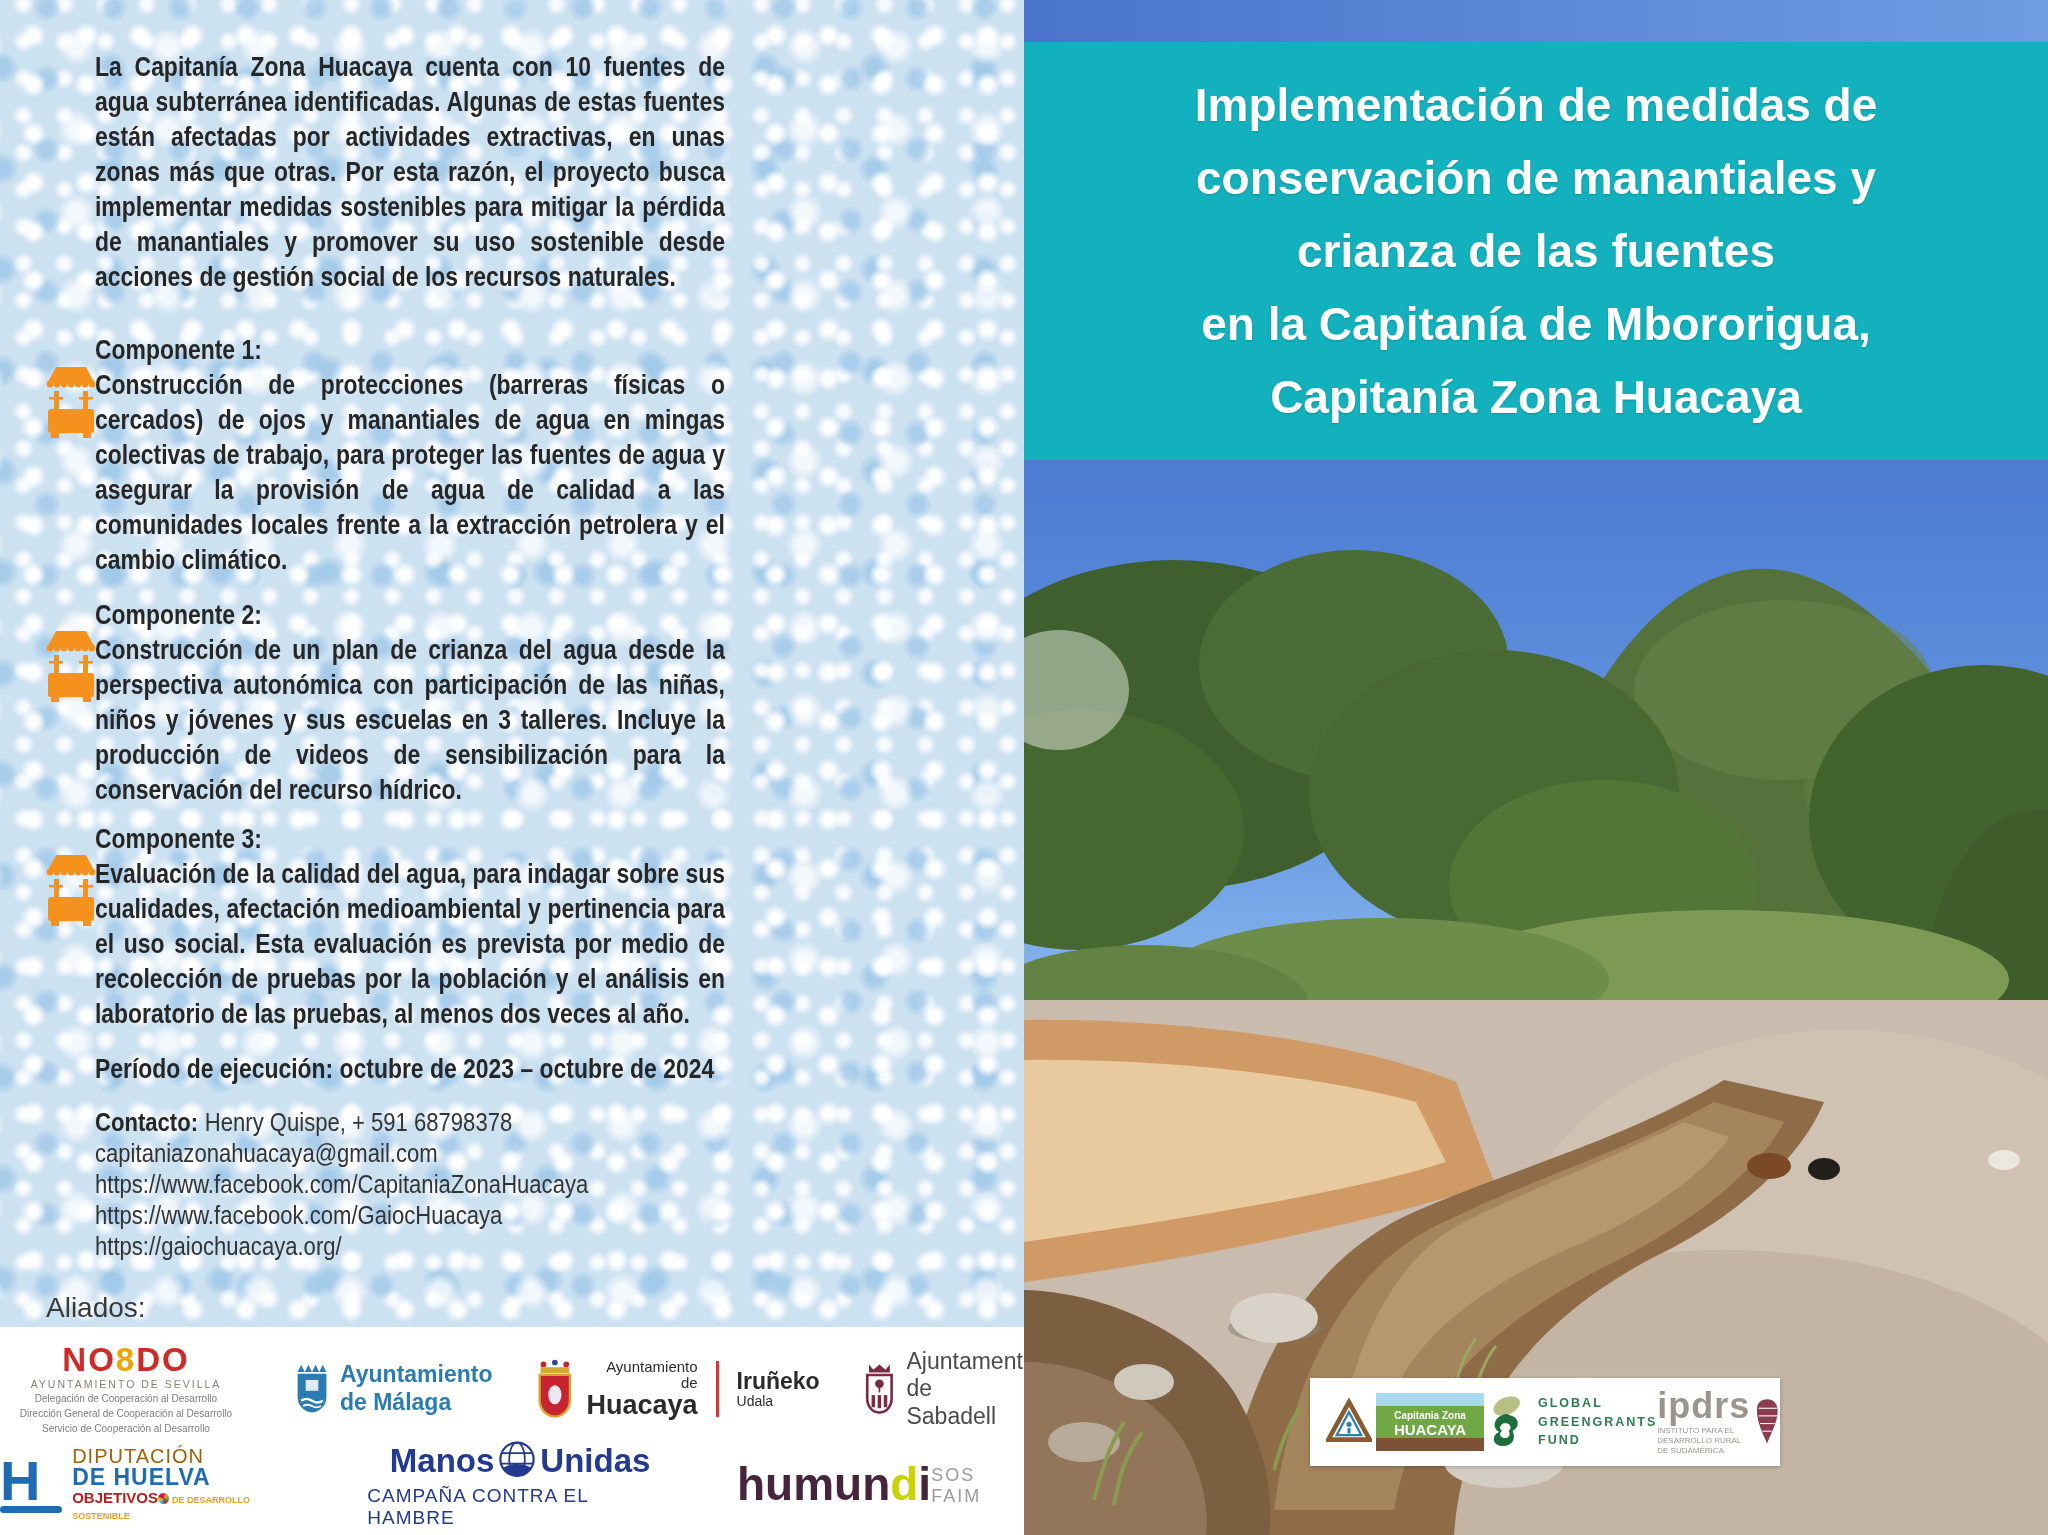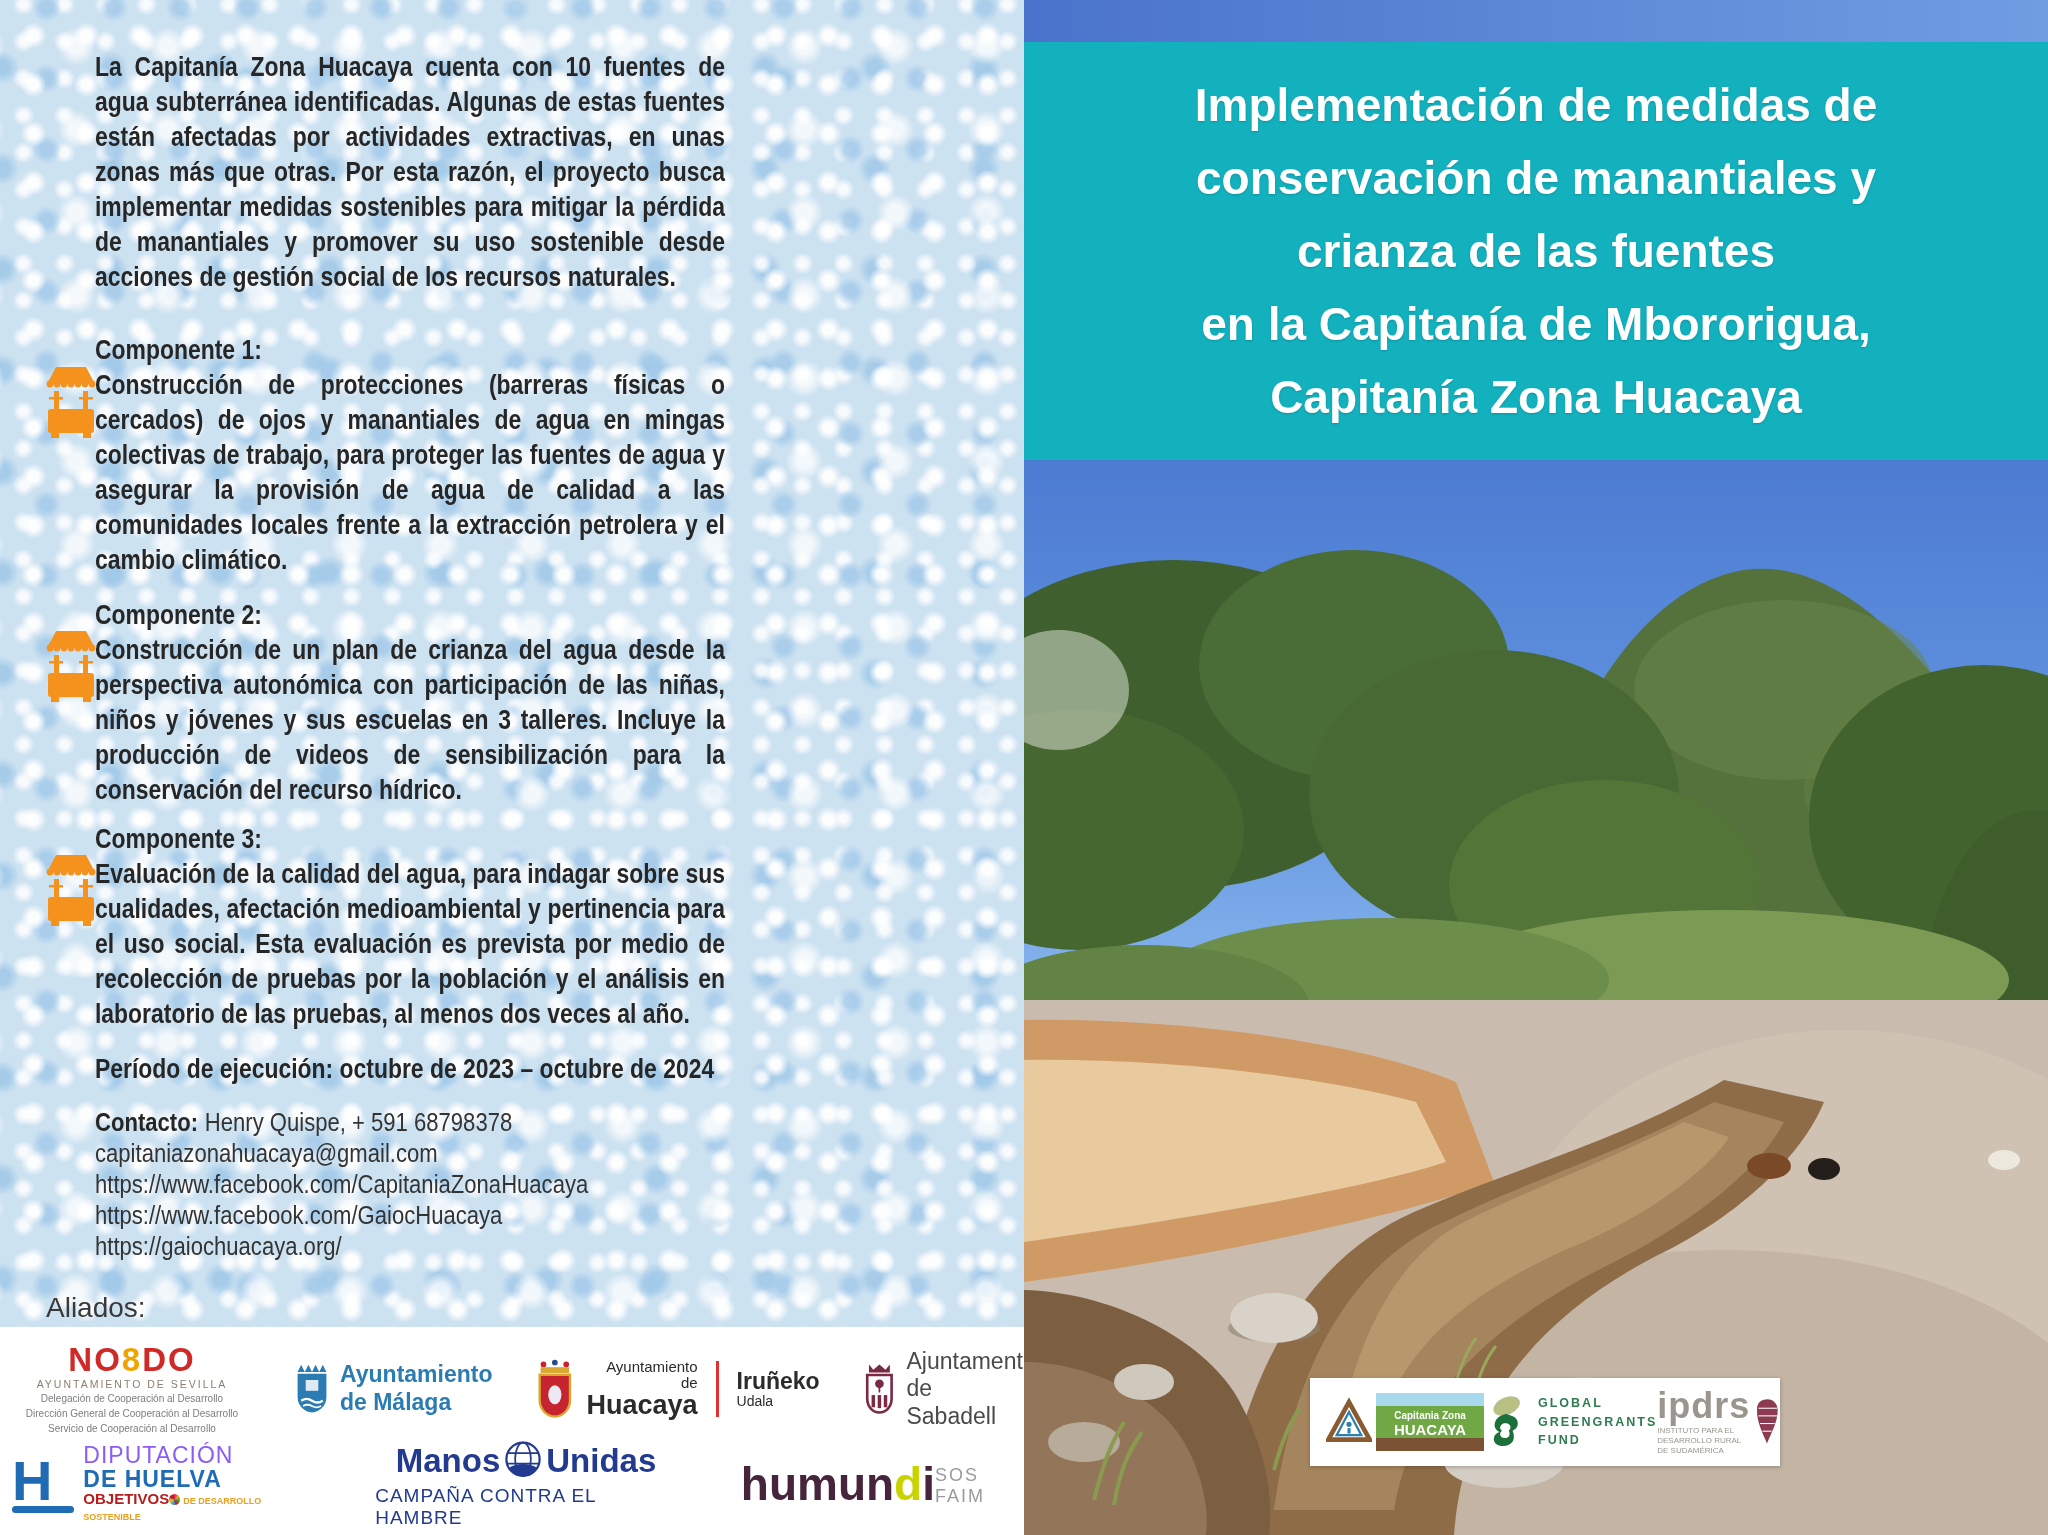--- a/index.html
+++ b/index.html
@@ -28,21 +28,21 @@
   .contact{margin-top:20px;font-size:26px;line-height:31px;font-weight:normal;color:#333;}
   .contact .lbl{font-weight:bold;color:#262626;margin-right:8px;}
   .contact div{margin:0;}
   .aliados{position:absolute;left:46px;top:1292px;font-size:28px;color:#3a3a3a;}
 
   .well-icon{position:absolute;left:44px;width:54px;height:78px;}
   .well-1{top:364px;} .well-2{top:628px;} .well-3{top:852px;}
 
   
   .allies-band{position:absolute;left:0;bottom:0;width:1024px;height:208px;background:#ffffff;}
-  .ally-row{display:flex;align-items:center;justify-content:center;padding-left:12px;}
+  .ally-row{display:flex;align-items:center;justify-content:center;}
   .row1{gap:42px;height:104px;margin-top:10px;}
   .row2{gap:64px;height:86px;}
   .ally{display:flex;align-items:center;gap:10px;}
 
   .nosdo{display:flex;flex-direction:column;align-items:center;width:270px;}
   .nosdo-name{font-size:33px;font-weight:bold;color:#cf2a27;letter-spacing:2px;line-height:1;}
   .nosdo-name .eight{color:#f0a400;}
   .nosdo-sub{font-size:10.5px;letter-spacing:2px;color:#8a7f6e;margin-top:2px;}
   .nosdo-line{font-size:10px;color:#7d7d7d;margin-top:3px;line-height:1.2;}
 
@@ -52,21 +52,21 @@
   .pamplona-name{font-size:27px;font-weight:bold;color:#2b2b2b;}
   .pamp-rule{width:3px;height:56px;background:#e03030;margin:0 8px;}
   .irun-name{font-size:23px;font-weight:bold;color:#2b2b2b;line-height:1.05;}
   .irun-sub{font-size:14px;color:#2b2b2b;}
   .sabadell-text{font-size:23px;color:#4a4a4a;line-height:1.2;}
 
   .huelva-mark{position:relative;width:64px;height:62px;}
   .huelva-h{font-size:56px;font-weight:bold;color:#1f6cb5;line-height:1;}
   .huelva-bar{position:absolute;left:0;bottom:2px;width:62px;height:7px;background:#1f6cb5;border-radius:4px;}
   .huelva-text{line-height:1.02;}
-  .huelva-l1{color:#8b5cf6;font-size:23px;letter-spacing:1px;}
+  .huelva-l1{color:#a16207;font-size:20px;letter-spacing:1px;}
   .huelva-l2{color:#1f6cb5;font-size:23px;font-weight:bold;letter-spacing:1px;}
   .huelva-l3{color:#b91c1c;font-size:15px;font-weight:bold;display:inline;}
   .huelva-l3b{color:#e8a020;font-size:9px;font-weight:bold;display:inline;margin-left:3px;}
   .sdg-dot{display:inline-block;width:11px;height:11px;border-radius:50%;
      background:conic-gradient(#e5243b,#dda63a,#4c9f38,#c5192d,#26bde2,#fcc30b,#a21942,#e5243b);vertical-align:-1px;}
 
   .manos{display:flex;flex-direction:column;align-items:center;}
   .manos-top{display:flex;align-items:center;gap:2px;}
   .manos-name{font-size:33px;font-weight:bold;color:#223a8f;}
   .manos-sub{font-size:19px;color:#223a8f;letter-spacing:1px;margin-top:2px;}

